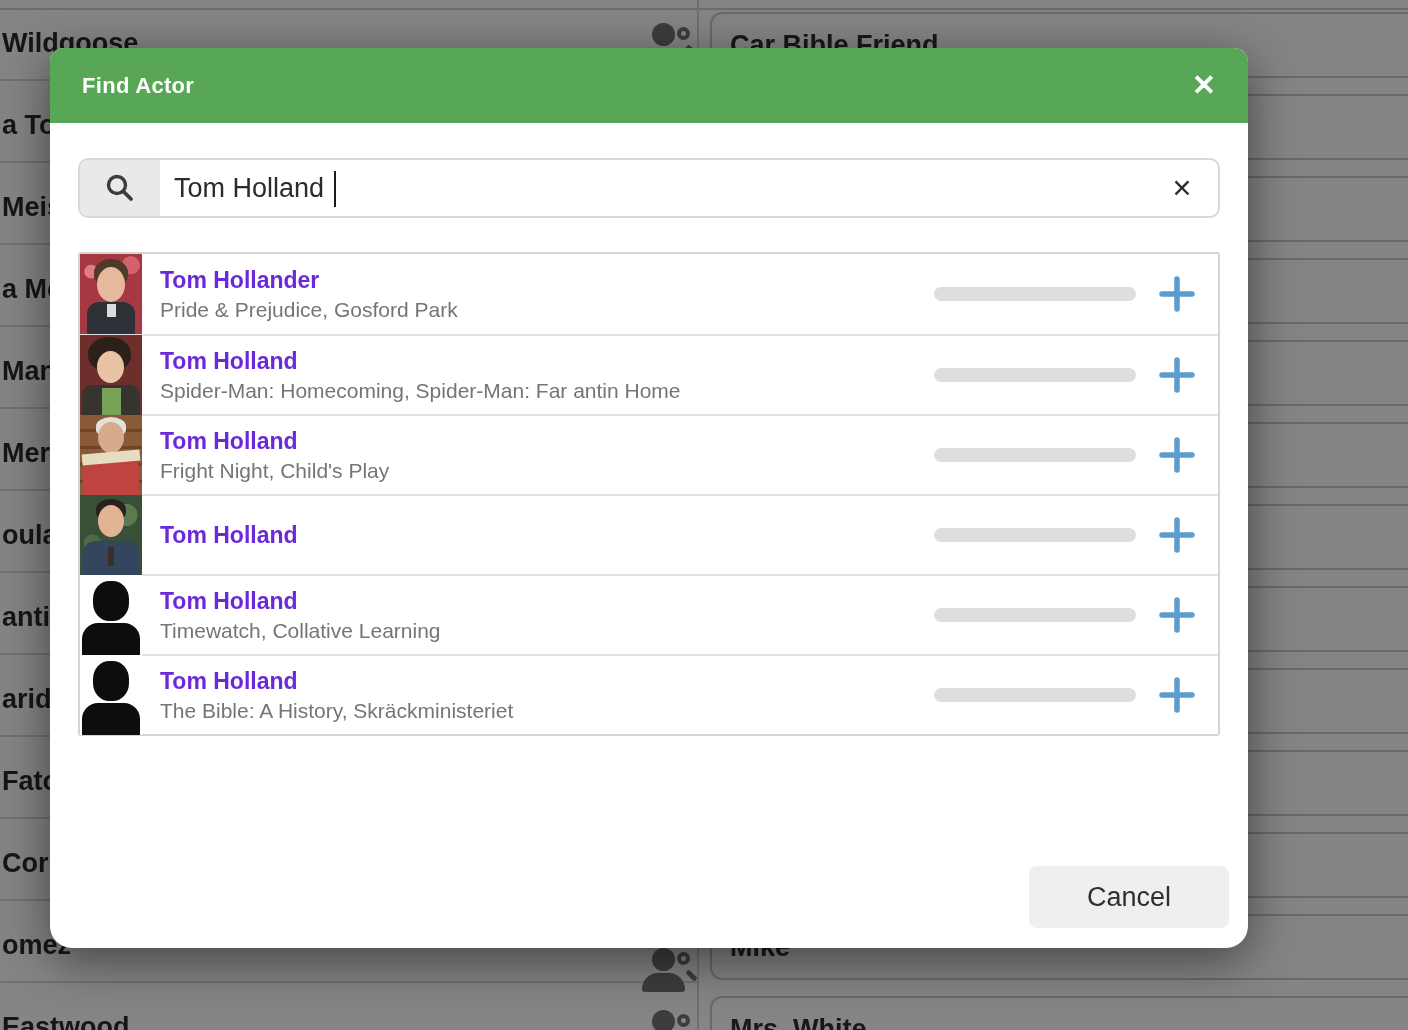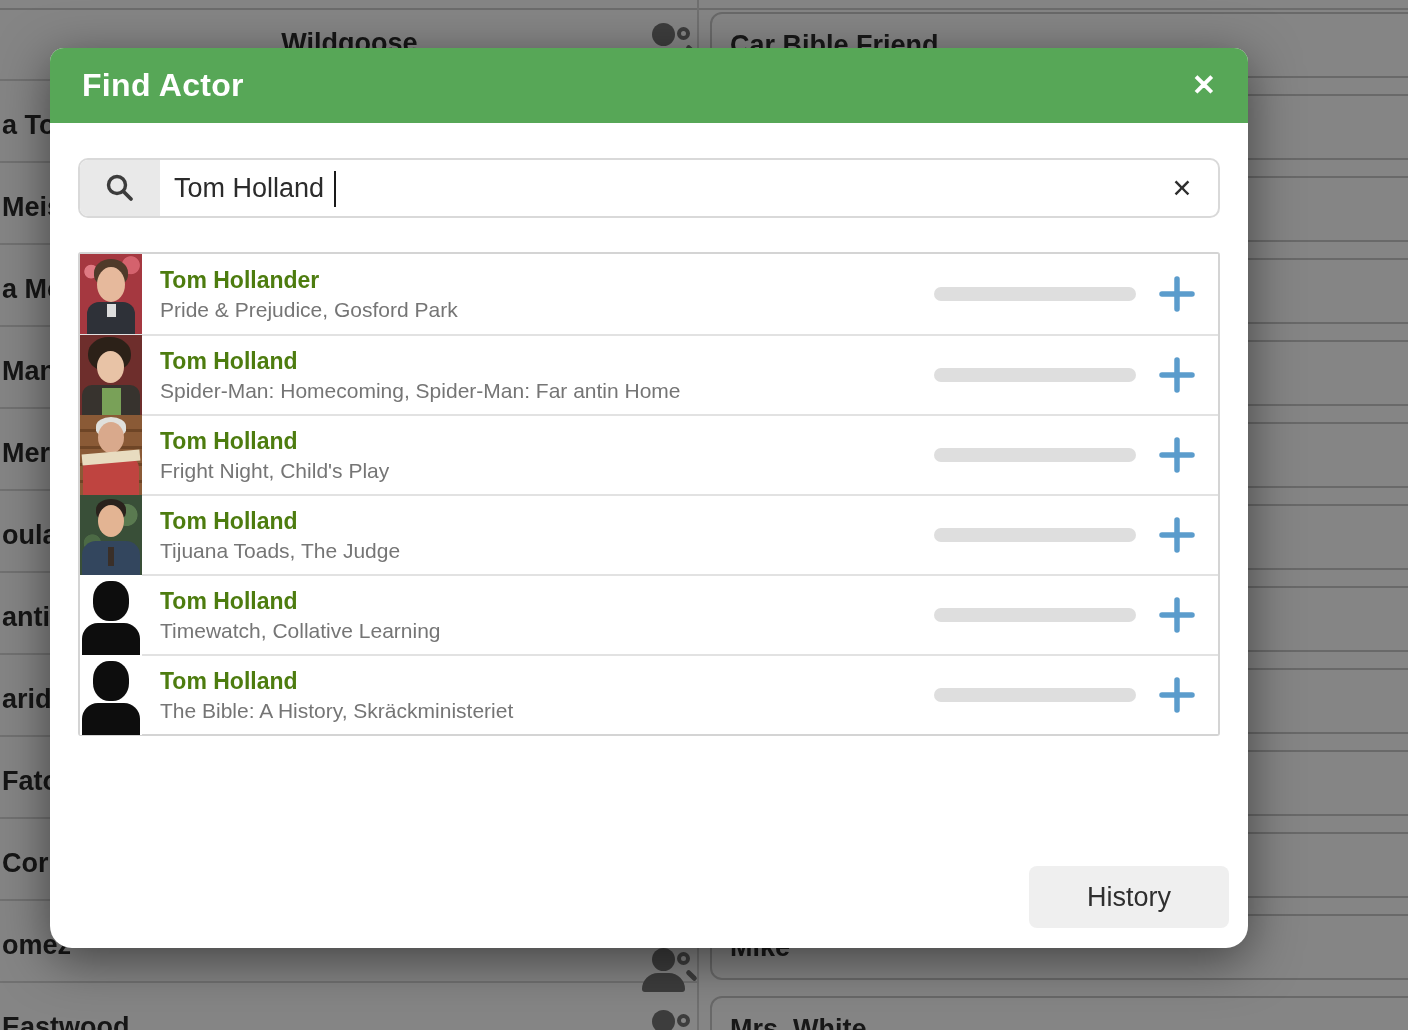--- a/index.html
+++ b/index.html
@@ -28,37 +28,37 @@
   .psearch .lens{right:2px;top:4px;width:13px;height:13px;border:4px solid #757575;border-radius:50%;background:transparent;}
   .psearch .handle{right:-2px;top:21px;width:5px;height:13px;border-radius:3px;transform:rotate(-45deg);}
 
   .overlay{position:absolute;inset:0;background:rgba(0,0,0,0.48);z-index:5;}
 
   
   .modal{position:absolute;left:50px;top:48px;width:1198px;height:900px;background:#fff;
          border-radius:14px 14px 22px 22px;box-shadow:0 12px 50px rgba(0,0,0,.5);z-index:10;}
   .m-header{height:75px;background:var(--green);border-radius:14px 14px 0 0;
             display:flex;align-items:center;padding:0 32px;}
-  .m-title{color:#fff;font-size:32px;font-weight:800;letter-spacing:.3px;}
+  .m-title{color:#fff;font-size:22px;font-weight:800;letter-spacing:.3px;}
   .m-close{margin-left:auto;color:#fff;font-size:29px;font-weight:800;cursor:pointer;line-height:1;}
 
   .search-wrap{position:relative;margin:35px 28px 0;height:60px;border:2px solid #d9d9d9;
                border-radius:10px;display:flex;align-items:stretch;overflow:hidden;background:#fff;}
   .search-icon-cell{width:80px;background:#e9e9e9;display:flex;align-items:center;justify-content:center;flex-shrink:0;}
   .search-input{flex:1;border:0;outline:none;font-family:inherit;font-size:27px;color:#2b2b2b;
                 padding-left:14px;background:transparent;}
   .caret{position:absolute;left:254px;top:11px;width:2px;height:36px;background:#1a1a1a;}
   .clear-btn{width:72px;display:flex;align-items:center;justify-content:center;font-size:25px;
              color:#2e2e2e;cursor:pointer;flex-shrink:0;}
 
   .results{margin:34px 28px 0;border:2px solid #d4d4d4;border-radius:3px;}
   .rrow{display:flex;align-items:center;height:80px;border-top:2px solid #e2e2e2;background:#fff;}
   .rrow:first-of-type{border-top:0;}
   .info{flex:1;display:flex;flex-direction:column;justify-content:center;gap:7px;padding-left:18px;min-width:0;}
-  .rname{font-size:23px;font-weight:700;color:#4d7c0f;line-height:1;}
+  .rname{font-size:23px;font-weight:700;color:#6d28d9;line-height:1;}
   .rsub{font-size:21px;color:#757575;line-height:1;}
   .track{width:202px;height:14px;border-radius:7px;background:var(--bar_track);flex-shrink:0;overflow:hidden;}
   .fill{height:100%;border-radius:7px;background:var(--bar_fill);}
   .plus-cell{width:82px;display:flex;align-items:center;justify-content:center;flex-shrink:0;
              color:var(--plus);cursor:pointer;}
 
   
   .thumb{position:relative;width:62px;height:80px;overflow:hidden;background:#fff;flex-shrink:0;}
   .thumb i{position:absolute;display:block;}
   .av-red-carpet{background:
@@ -96,21 +96,21 @@
 </style>
 </head>
 <body>
 
 <div class="bg">
   <div class="bg-topline"></div>
   <div class="bg-vdivider"></div>
 
   <div>
 
-  <div class="bgrow" style="top: -1px; justify-content: center;">
+  <div class="bgrow" style="top: -1px;">
         <span class="bgname">Wildgoose</span>
       </div>
       <div class="bgrow" style="top: 81px;">
         <span class="bgname">a To</span>
       </div>
       <div class="bgrow" style="top: 163px;">
         <span class="bgname">Meish</span>
       </div>
       <div class="bgrow" style="top: 245px;">
         <span class="bgname">a Mo</span>
@@ -289,21 +289,20 @@
       </div>
       <div class="rrow">
         <span class="thumb av-suit-man">
           <i class="p1"></i>
           <i class="p2"></i>
           <i class="p3"></i>
           <i class="p4"></i>
         </span>
         <span class="info">
           <span class="rname">Tom Holland</span>
-          <span class="rsub">Tijuana Toads, The Judge</span>
         </span>
         <span class="track">
           <span class="fill" style="width: 7%;"></span>
         </span>
         <span class="plus-cell">
           <svg width="38" height="38" viewBox="0 0 38 38">
             <path d="M19 4 V34 M4 19 H34" stroke="currentColor" stroke-width="5.5" stroke-linecap="round" fill="none"></path>
           </svg>
         </span>
       </div>
@@ -343,14 +342,14 @@
         </span>
         <span class="plus-cell">
           <svg width="38" height="38" viewBox="0 0 38 38">
             <path d="M19 4 V34 M4 19 H34" stroke="currentColor" stroke-width="5.5" stroke-linecap="round" fill="none"></path>
           </svg>
         </span>
       </div>
     </div>
 
 
-  <button class="cancel-btn">History</button>
+  <button class="cancel-btn">Cancel</button>
 </div>
 
 </body></html>

